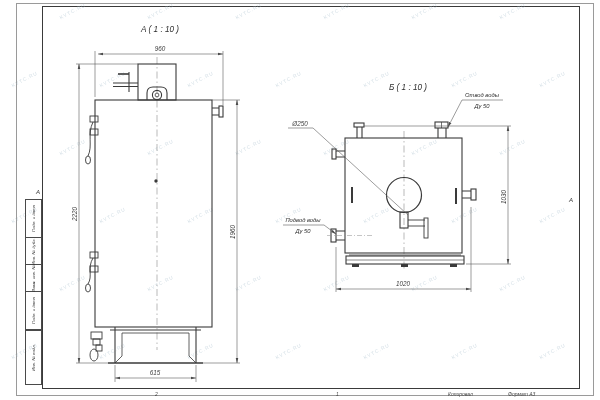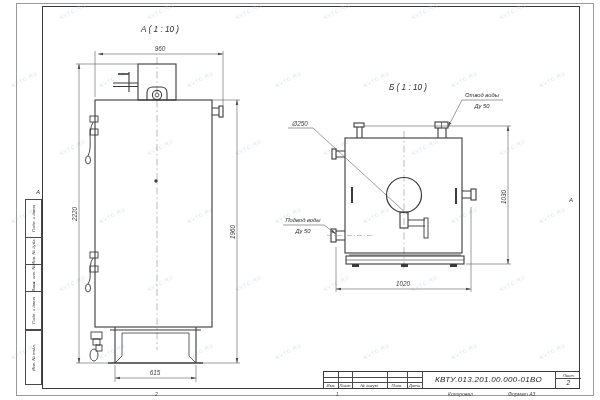--- a/index.html
+++ b/index.html
@@ -107,44 +107,20 @@
         <span>Взам. инв. №</span>
       </div>
     <div class="ss-cell" style="height:39px;">
         <span>Подп. и дата</span>
       </div>
     <div class="ss-cell" style="height:55px;">
         <span>Инв. № подл.</span>
       </div>
   </div>
 
-  <div class="abs title-block">
-
-    <div class="tb-line" style="left:14px;top:0;width:0.8px;height:15.6px;"></div>
-    <div class="tb-line" style="left:28px;top:0;width:0.8px;height:15.6px;"></div>
-    <div class="tb-line" style="left:63px;top:0;width:0.8px;height:15.6px;"></div>
-    <div class="tb-line" style="left:83px;top:0;width:0.8px;height:15.6px;"></div>
-    <div class="tb-line" style="left:98px;top:0;width:1px;height:15.6px;"></div>
-
-    <div class="tb-line" style="left:0;top:5px;width:98px;height:0.8px;"></div>
-    <div class="tb-line" style="left:0;top:10px;width:98px;height:0.8px;"></div>
-
-    <div class="tb-label" style="left:0;top:10.8px;width:14px;">Изм.</div>
-    <div class="tb-label" style="left:14px;top:10.8px;width:14px;">Лист</div>
-    <div class="tb-label" style="left:28px;top:10.8px;width:35px;">№ докум.</div>
-    <div class="tb-label" style="left:63px;top:10.8px;width:20px;">Подп.</div>
-    <div class="tb-label" style="left:83px;top:10.8px;width:15px;">Дата</div>
-
-    <div class="tb-doc">КВТУ.013.201.00.000-01ВО</div>
-
-    <div class="tb-sheet">
-      <div class="hdr">Лист</div>
-      <div class="val">2</div>
-    </div>
-  </div>
   <div class="abs below-label" style="left:448px;top:391px;">Копировал</div>
   <div class="abs below-label" style="left:508px;top:391px;">Формат А3</div>
 
   <svg class="draw" width="600" height="400" viewBox="0 0 600 400">
     <defs>
       <marker id="ar" viewBox="0 0 10 6" markerWidth="9" markerHeight="5.4" refX="9.5" refY="3" orient="auto-start-reverse">
         <path d="M0,0.6 L10,3 L0,5.4 Z" fill="#4a4a4a"></path>
       </marker>
     </defs>
 

